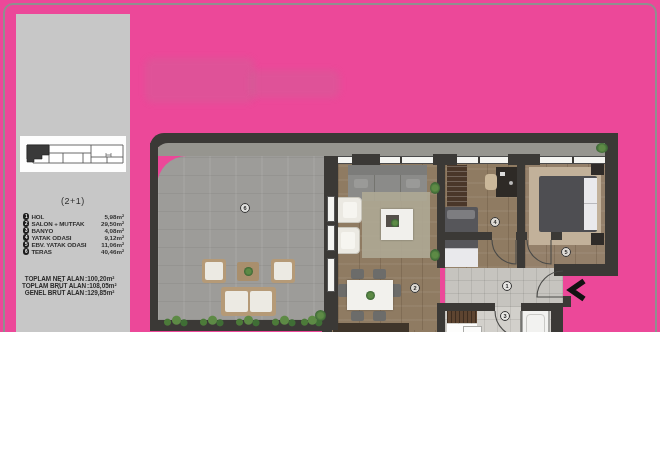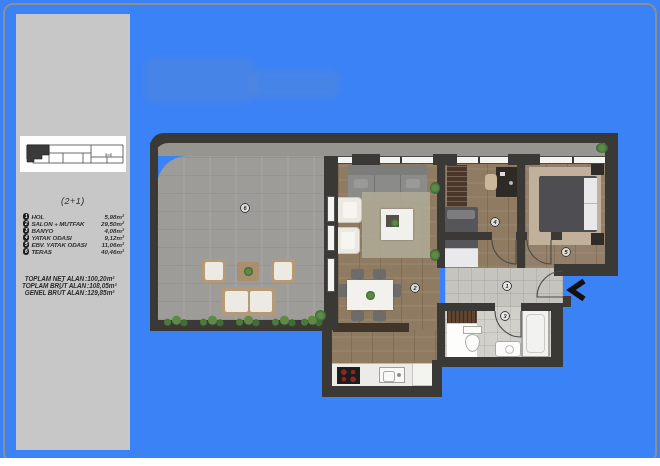--- a/index.html
+++ b/index.html
@@ -1,17 +1,17 @@
 <!DOCTYPE html>
 <html><head>
 <meta charset="utf-8">
 <style>
   html,body{margin:0;padding:0;background:#fff;}
-  #canvas{position:relative;width:660px;height:458px;background:#3b82f6;overflow:hidden;
-          font-family:"Liberation Sans",sans-serif;color:#333;font-style:italic;}
+  #canvas{position:relative;width:660px;height:332px;background:#ec4899;overflow:hidden;
+          font-family:"Liberation Sans",sans-serif;color:#333;}
   .abs{position:absolute;}
   
   #frame{left:3px;top:3px;width:650px;height:456px;border:2px solid #8f8f8f;border-radius:10px;z-index:9;pointer-events:none;}
   
   #sidebar{left:16px;top:14px;width:114px;height:436px;background:#c7c7c7;z-index:5;}
   #keyplan{left:4px;top:122px;width:106px;height:36px;background:#fdfdfd;}
   #plantype{left:0;top:182px;width:114px;text-align:center;font-size:9px;color:#2f2f2f;letter-spacing:.5px;}
   #legend{left:7px;top:199px;width:101px;}
   .lrow{display:flex;align-items:center;height:7px;font-size:6.2px;font-weight:700;color:#2e2e2e;}
   .lnum{width:6.4px;height:6.4px;border-radius:50%;background:#1c1c1c;color:#fff;font-size:4.6px;

